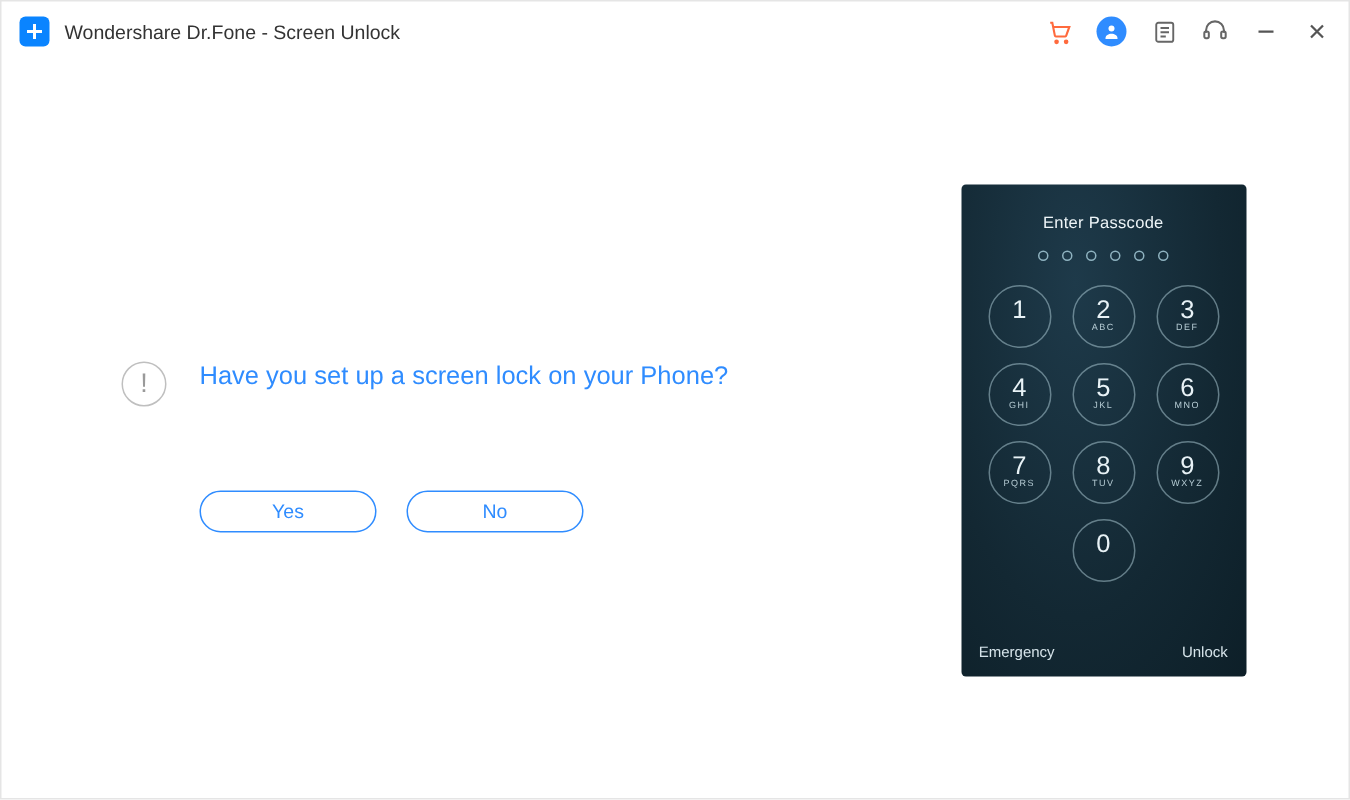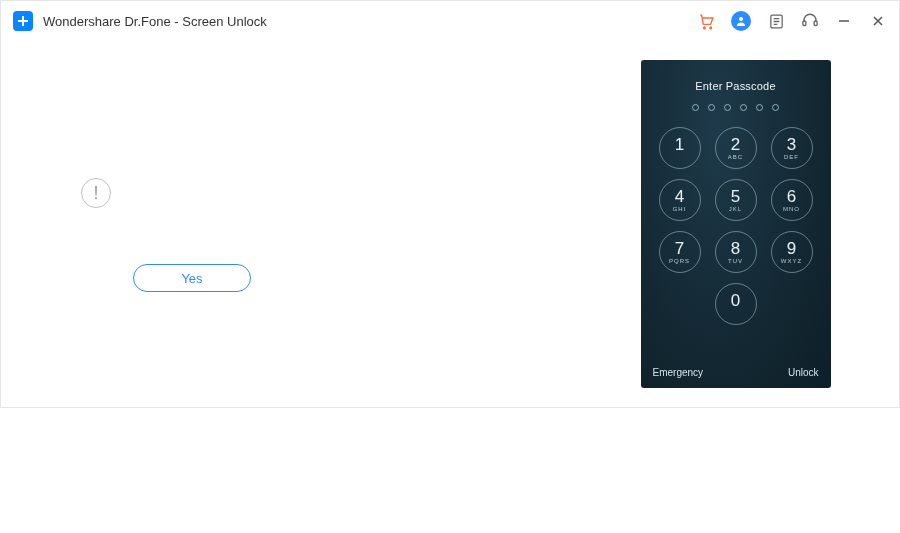--- a/index.html
+++ b/index.html
@@ -5,21 +5,21 @@
   * { box-sizing: border-box; margin: 0; padding: 0; }
   body {
     font-family: -apple-system, BlinkMacSystemFont, "Segoe UI", Arial, sans-serif;
     background: #fff;
     width: 900px;
     height: 533px;
     overflow: hidden;
   }
   .window {
     width: 900px;
-    height: 408px;
+    height: 533px;
     background: #fff;
     border: 1px solid #e5e5e5;
     position: relative;
   }
   .titlebar {
     height: 40px;
     display: flex;
     align-items: center;
     padding: 0 12px;
   }
@@ -257,24 +257,26 @@
       </div>
     </div>
   </div>
 
   <div class="content">
 
     <div class="left-panel">
       <div class="question-row">
         <div class="info-icon">!</div>
         <div>
+          <div class="question-text">Have you set up a screen lock on your Phone?</div>
         </div>
       </div>
       <div class="btn-row">
         <div class="pill-btn">Yes</div>
+        <div class="pill-btn">No</div>
       </div>
     </div>
 
     <div class="phone-panel">
       <div class="phone">
         <div class="passcode-label">Enter Passcode</div>
         <div class="dots-row">
             <div class="dot"></div>
             <div class="dot"></div>
             <div class="dot"></div>

